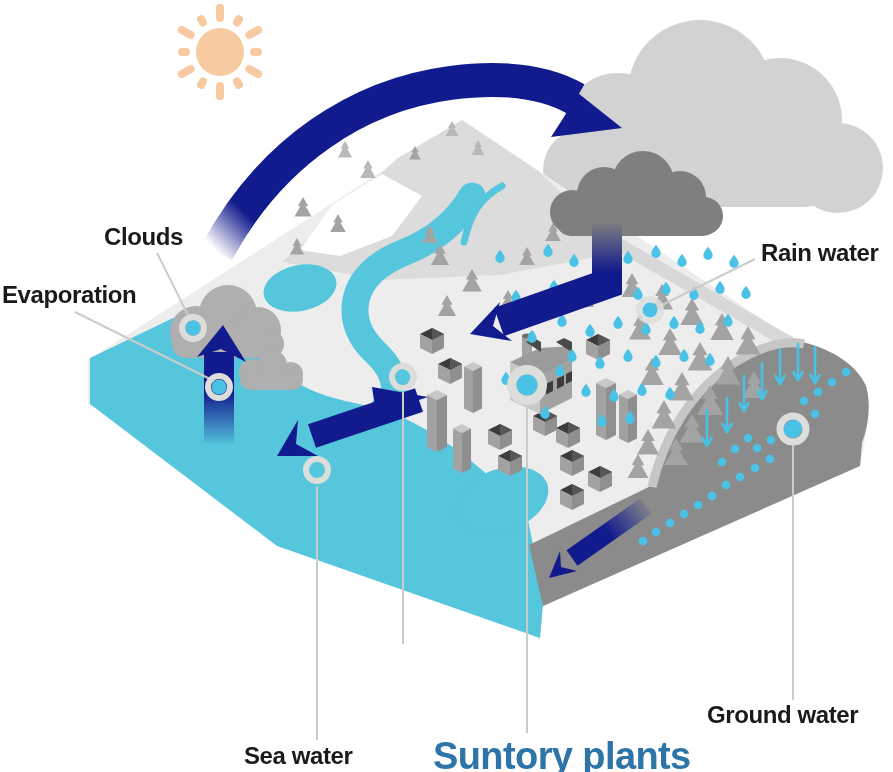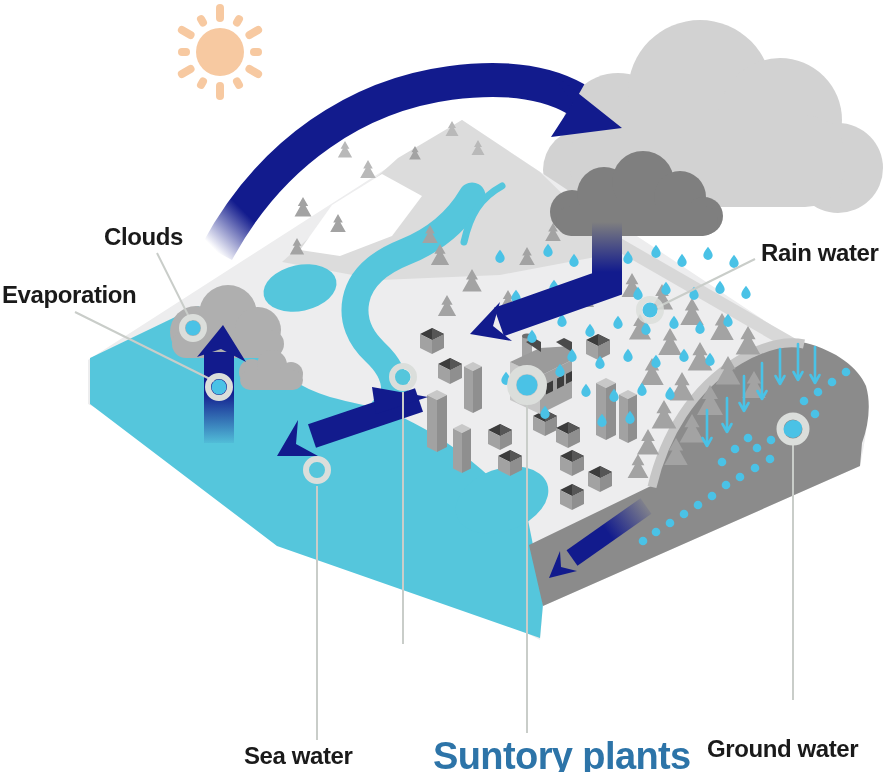--- a/index.html
+++ b/index.html
@@ -425,15 +425,15 @@
 
   <div class="label" style="left:2px;top:282px;">Evaporation</div>
 
   <div class="label" style="left:761px;top:240px;">Rain water</div>
 
 
   <div class="label" style="left:244px;top:743px;">Sea water</div>
 
   <div class="label label--brand" style="left:433px;top:736px;">Suntory plants</div>
 
-  <div class="label" style="left:707px;top:736px;">Ground water</div>
+  <div class="label" style="left:707px;top:702px;">Ground water</div>
 
 </div>
 
 </body></html>

